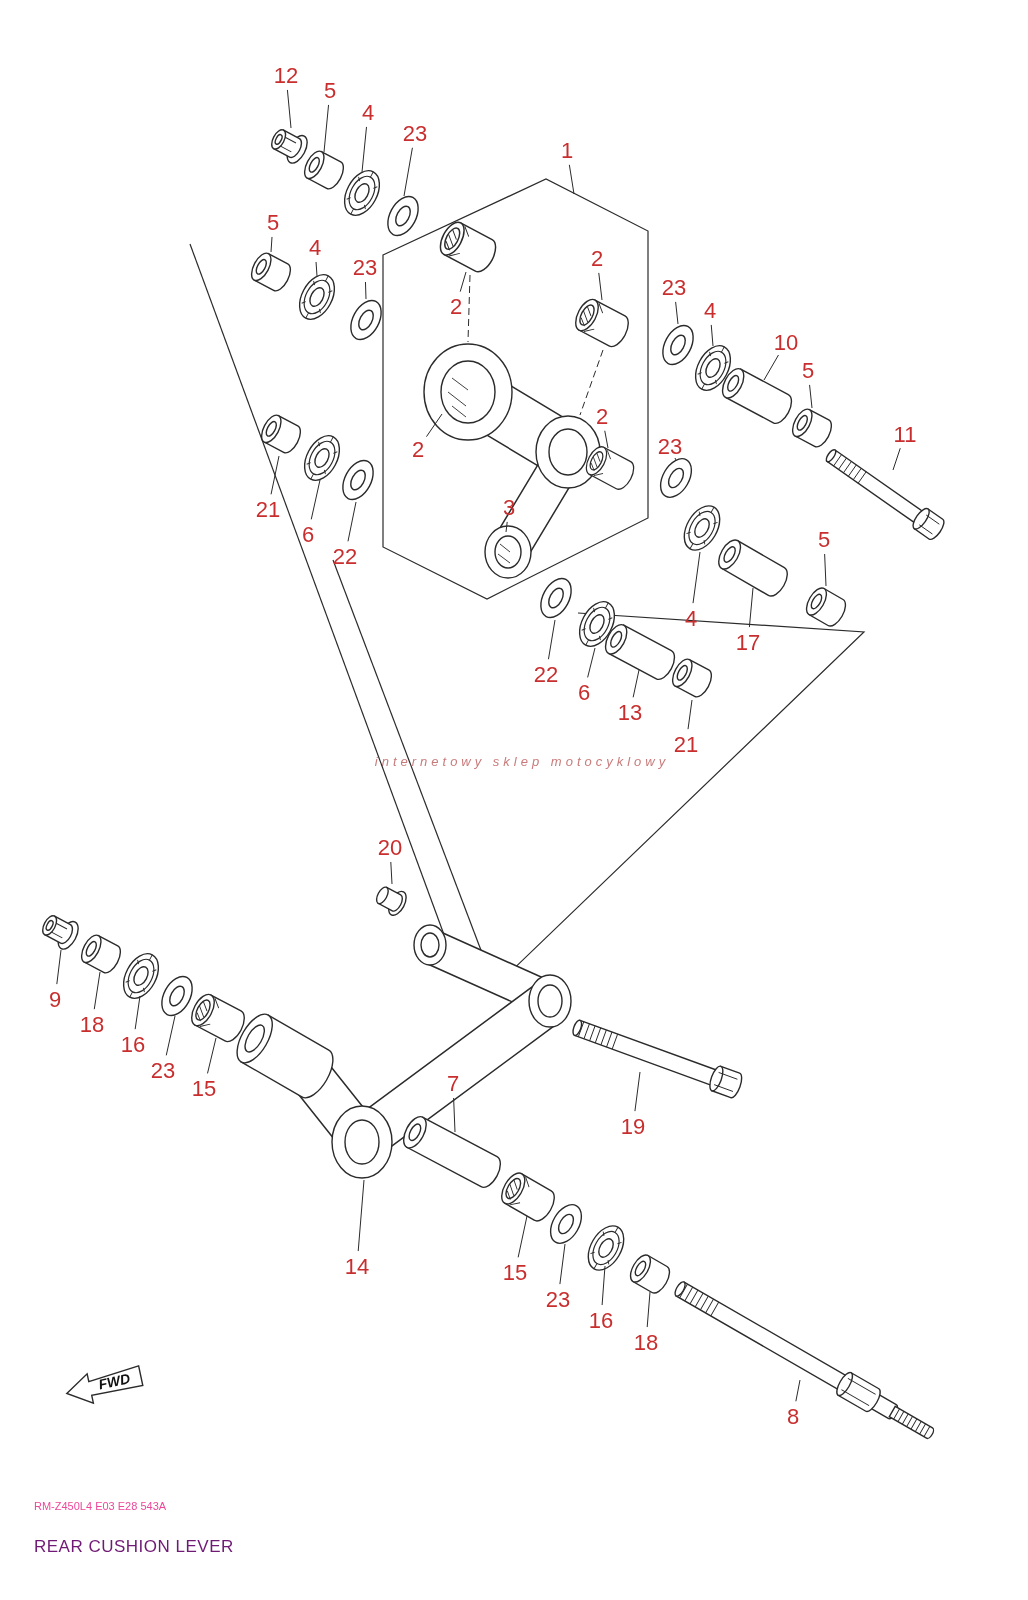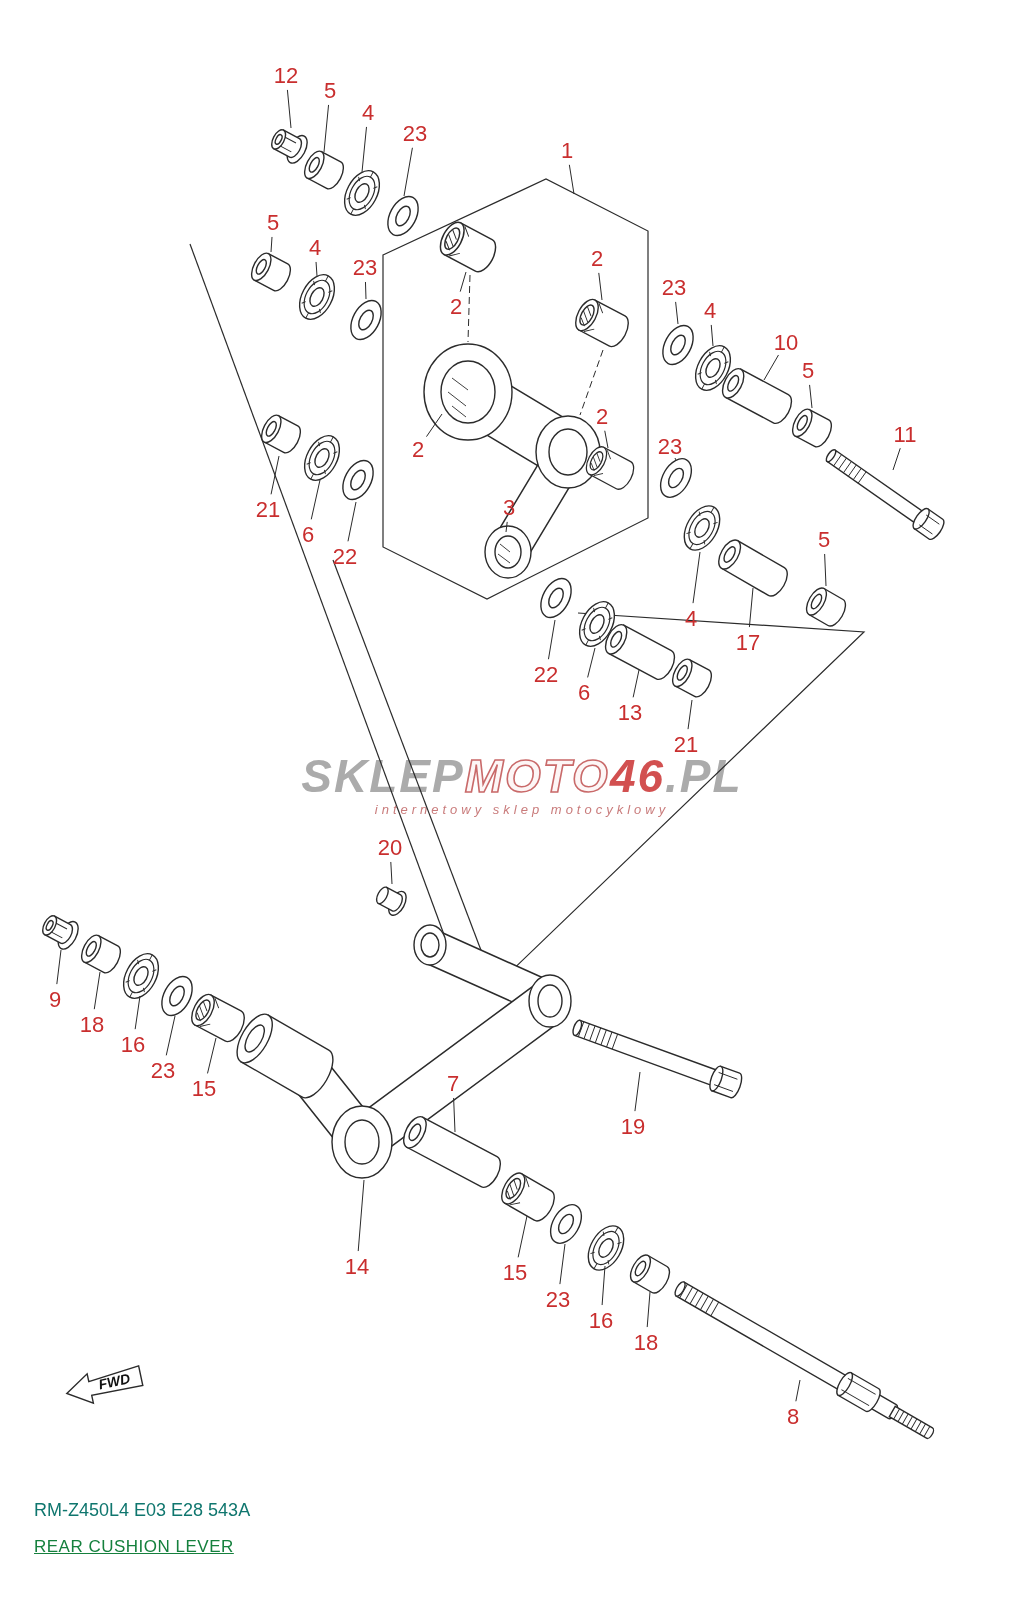--- a/index.html
+++ b/index.html
@@ -12,44 +12,41 @@
 
   .watermark { position:absolute; top:752px; left:522px; transform:translateX(-50%);
                text-align:center; user-select:none; }
   .wm-main { font-size:46px; font-weight:700; font-style:italic; letter-spacing:2px;
              color:#ababab; white-space:nowrap; line-height:1.05; }
   .wm-outline { color:#fdf6f6; -webkit-text-stroke:1.6px #c96a6a; }
   .wm-red { color:#d25050; }
   .wm-tagline { margin-top:2px; font-size:13px; font-style:italic; letter-spacing:4px;
                 color:#c97b7b;text-align:center; }
 
-  .footer-code  { position:absolute; left:34px; top:1500px; font-size:18px; color:#0f766e; }
-  .footer-title { position:absolute; left:34px; top:1537px; font-size:17px; color:#15803d;
-                  letter-spacing:.5px;text-decoration:underline; }
+  .footer-code  { position:absolute; left:34px; top:1500px; font-size:11px; color:#ec4899; }
+  .footer-title { position:absolute; left:34px; top:1537px; font-size:17px; color:#701a75;
+                  letter-spacing:.5px; }
 
   svg.diagram { position:absolute; left:0; top:0; }
   svg .s     { fill:#fff; stroke:#2b2b2b; stroke-width:1.4; }
   svg .sn    { fill:none; stroke:#2b2b2b; stroke-width:1.2; }
   svg .hatch { fill:none; stroke:#2b2b2b; stroke-width:.9; }
   svg .dash  { fill:none; stroke:#2b2b2b; stroke-width:1; stroke-dasharray:7 4; }
   svg .leader{ stroke:#2b2b2b; stroke-width:1; }
   svg .callout { fill:#c92e2e; font-family:"Liberation Sans",sans-serif; font-size:22px;
                  text-anchor:middle; dominant-baseline:central; }
   svg .fwd-text{ fill:#111; font-size:14px; font-weight:700; font-style:italic;
                  text-anchor:middle; dominant-baseline:central; }
 </style>
 </head>
 <body>
 
 <div class="page">
 
   <div class="watermark">
-    <div class="wm-main">
-      <span class="wm-gray">SKLEP</span><span class="wm-outline">MOTO</span><span class="wm-red">46</span><span class="wm-gray">.PL</span>
-    </div>
     <div class="wm-tagline">internetowy sklep motocyklowy</div>
   </div>
 
   <svg class="diagram" width="1028" height="1600" viewBox="0 0 1028 1600">
     <defs>
       <g id="sym-washer">
         <ellipse class="s" rx="13" ry="21"></ellipse>
         <ellipse class="s" rx="6" ry="10.5"></ellipse>
       </g>
       <g id="sym-seal">

